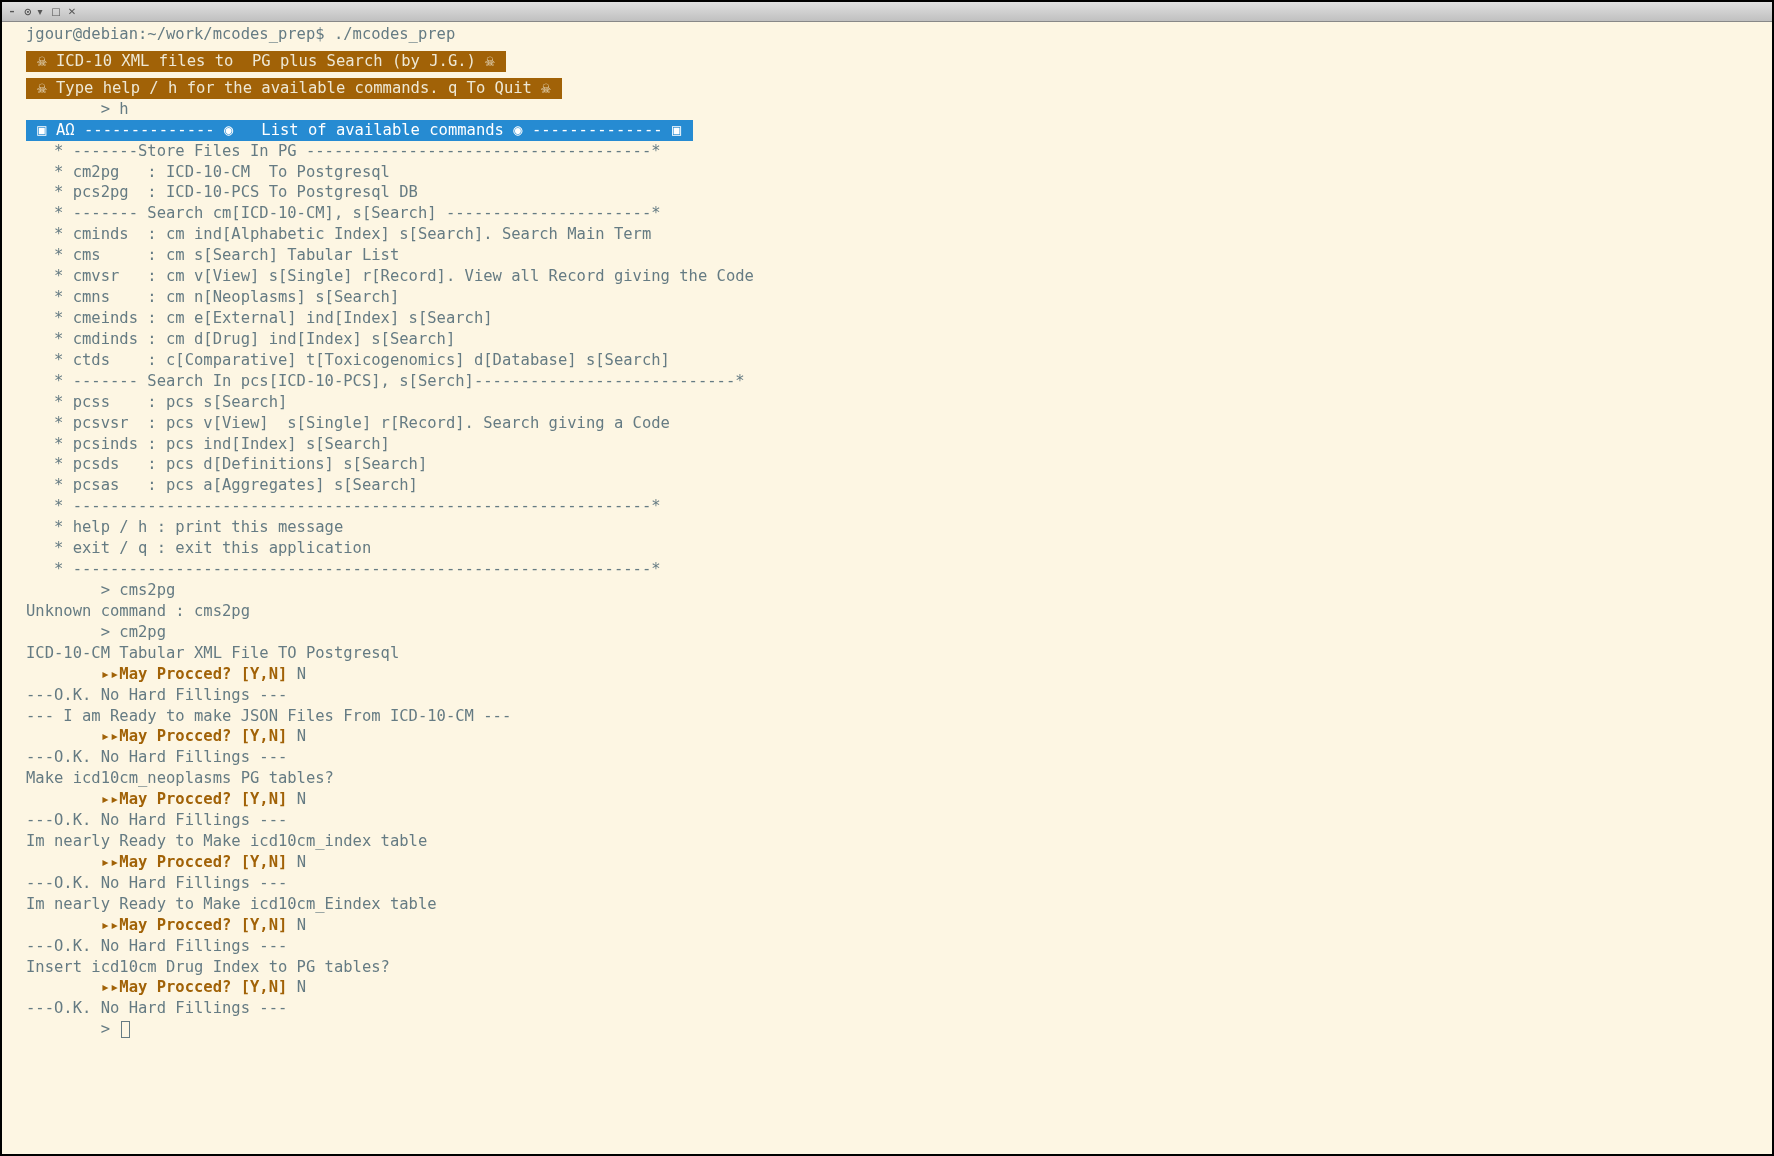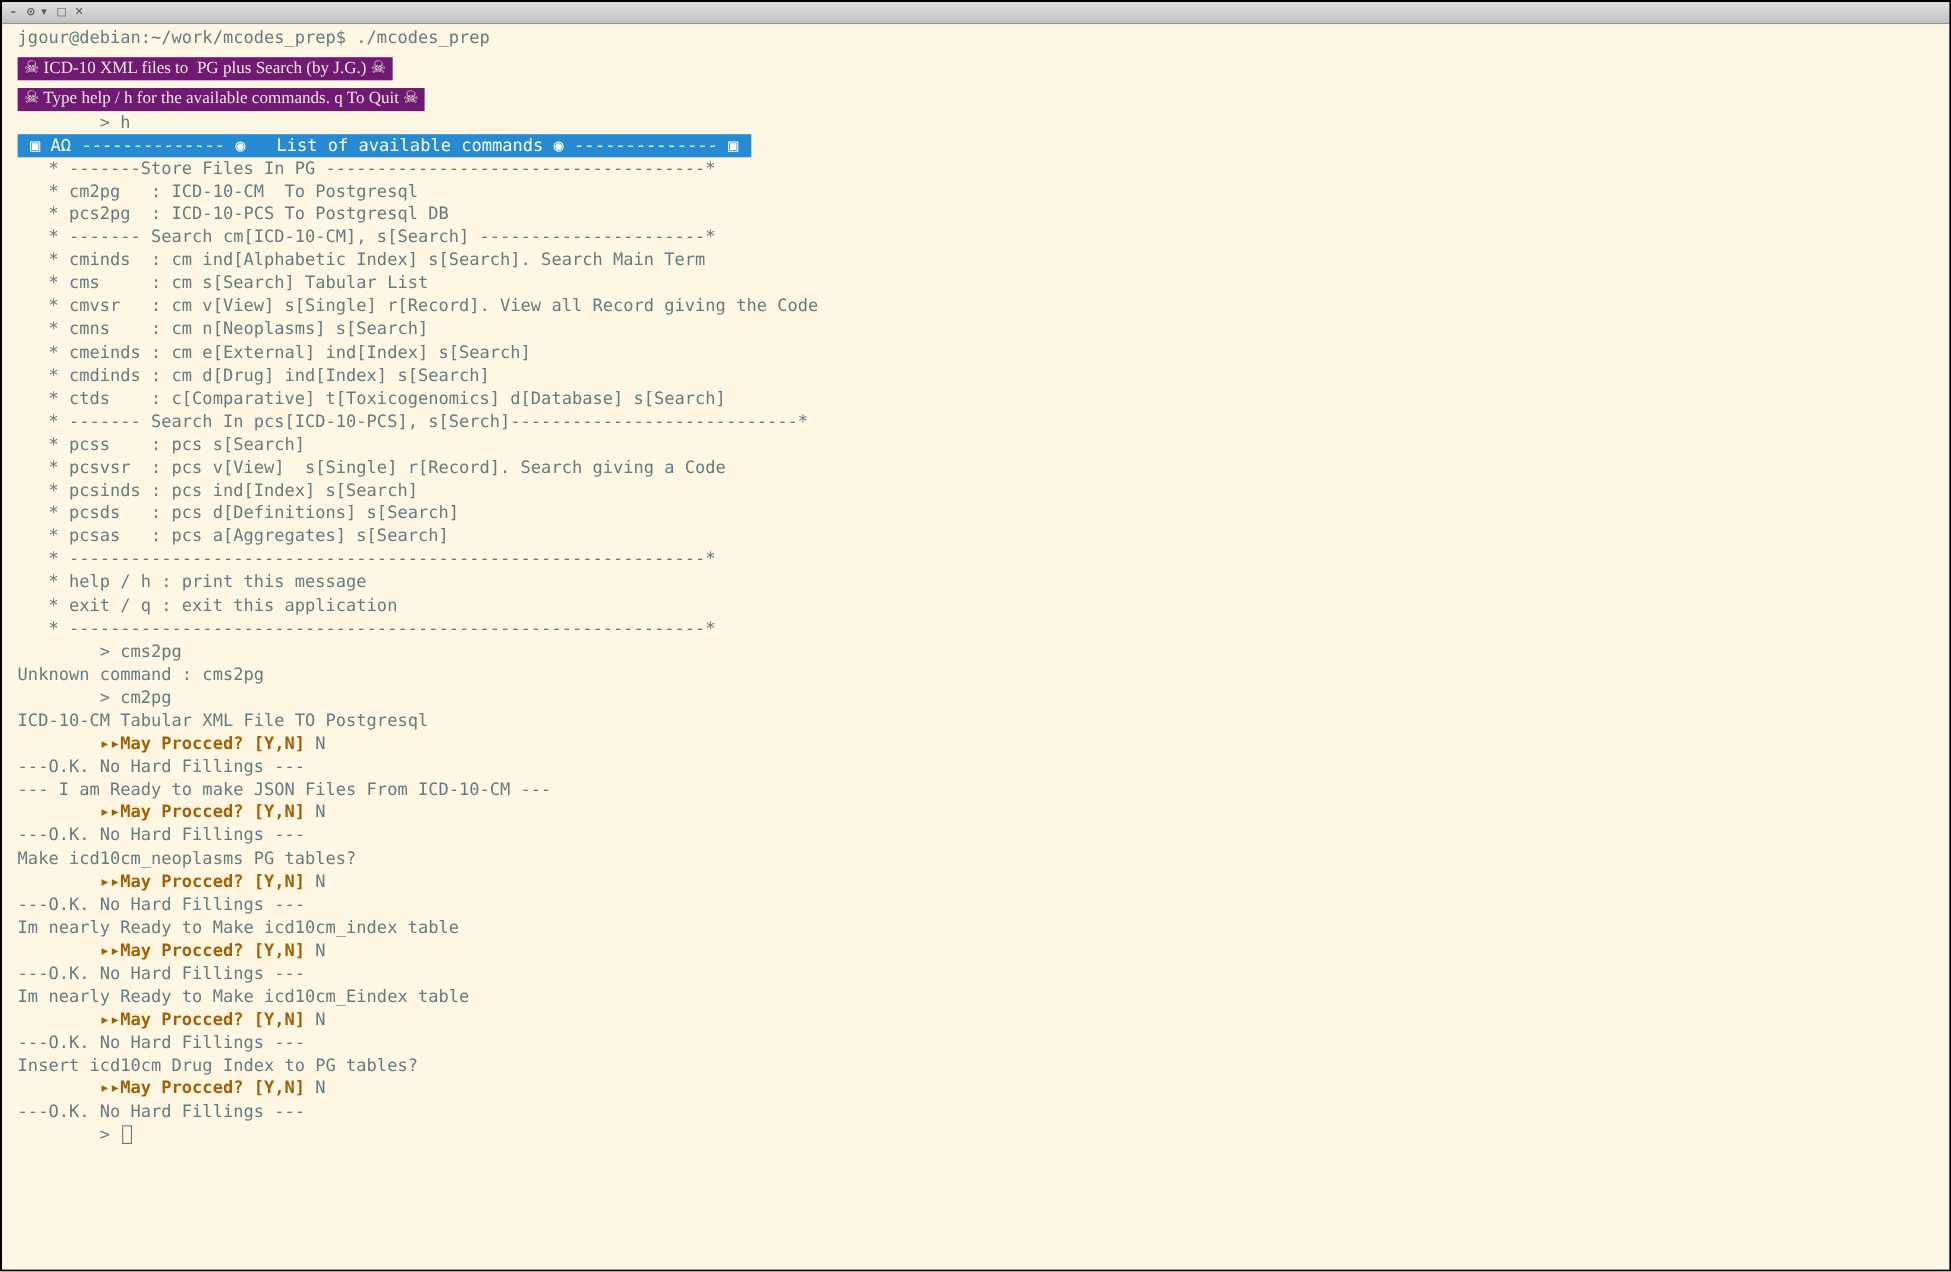--- a/index.html
+++ b/index.html
@@ -47,34 +47,33 @@
       font-family: "DejaVu Sans", sans-serif;
       font-size: 13px;
       color: #555;
       border-bottom: 1px solid #ccc;
     }
     .menubar span { text-decoration: underline; text-decoration-color: transparent; }
     .menubar span::first-letter { text-decoration: underline; }
     .terminal {
       flex: 1;
       background: #fdf6e3;
-      padding: 2px 14px;
+      padding: 2px 24px;
       color: #657b83;
       white-space: pre;
       line-height: 1.35;
       font-size: 15.5px;
       overflow: hidden;
     }
     .prompt-line { color: #657b83; }
     .banner-black {
-      background: #701a75;
+      background: #a16207;
       color: #eee8d5;
       display: inline-block;
       padding: 0 2px;
-      font-family: Liberation Serif, serif;
     }
     .banner-blue {
       background: #268bd2;
       color: #ffffff;
       display: inline-block;
       padding: 0 2px;
     }
     .blue-prompt {
       color: #a16207;
       font-weight: bold;

